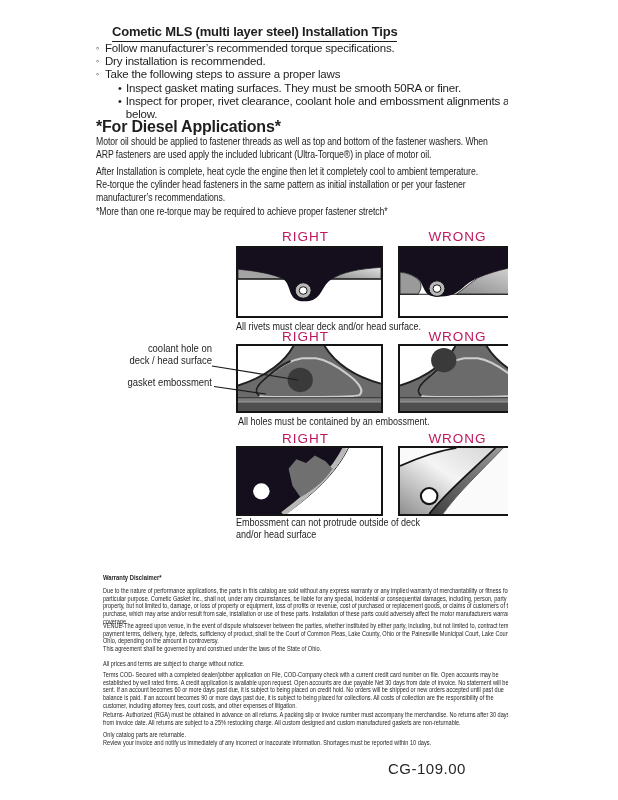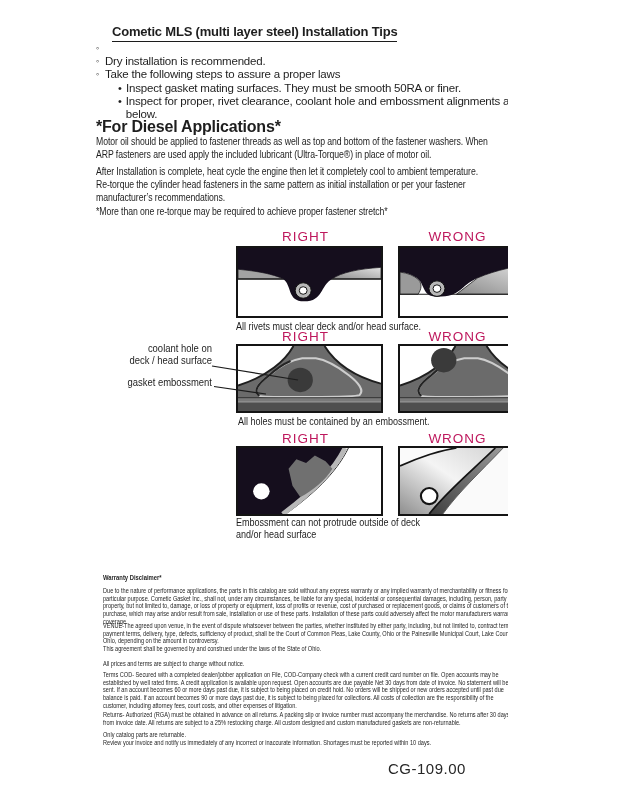--- a/index.html
+++ b/index.html
@@ -35,20 +35,21 @@
 </head>
 <body>
 
 <div class="page">
 
   <div class="abs title">Cometic MLS (multi layer steel) Installation Tips</div>
 
   <div class="abs tips">
     <div class="tip-row">
       <span class="m1">◦</span>
+      <span>Follow manufacturer’s recommended torque specifications.</span>
     </div>
     <div class="tip-row">
       <span class="m1">◦</span>
       <span>Dry installation is recommended.</span>
     </div>
     <div class="tip-row">
       <span class="m1">◦</span>
       <span>Take the following steps to assure a proper laws</span>
     </div>
     <div class="tip-row sub">

